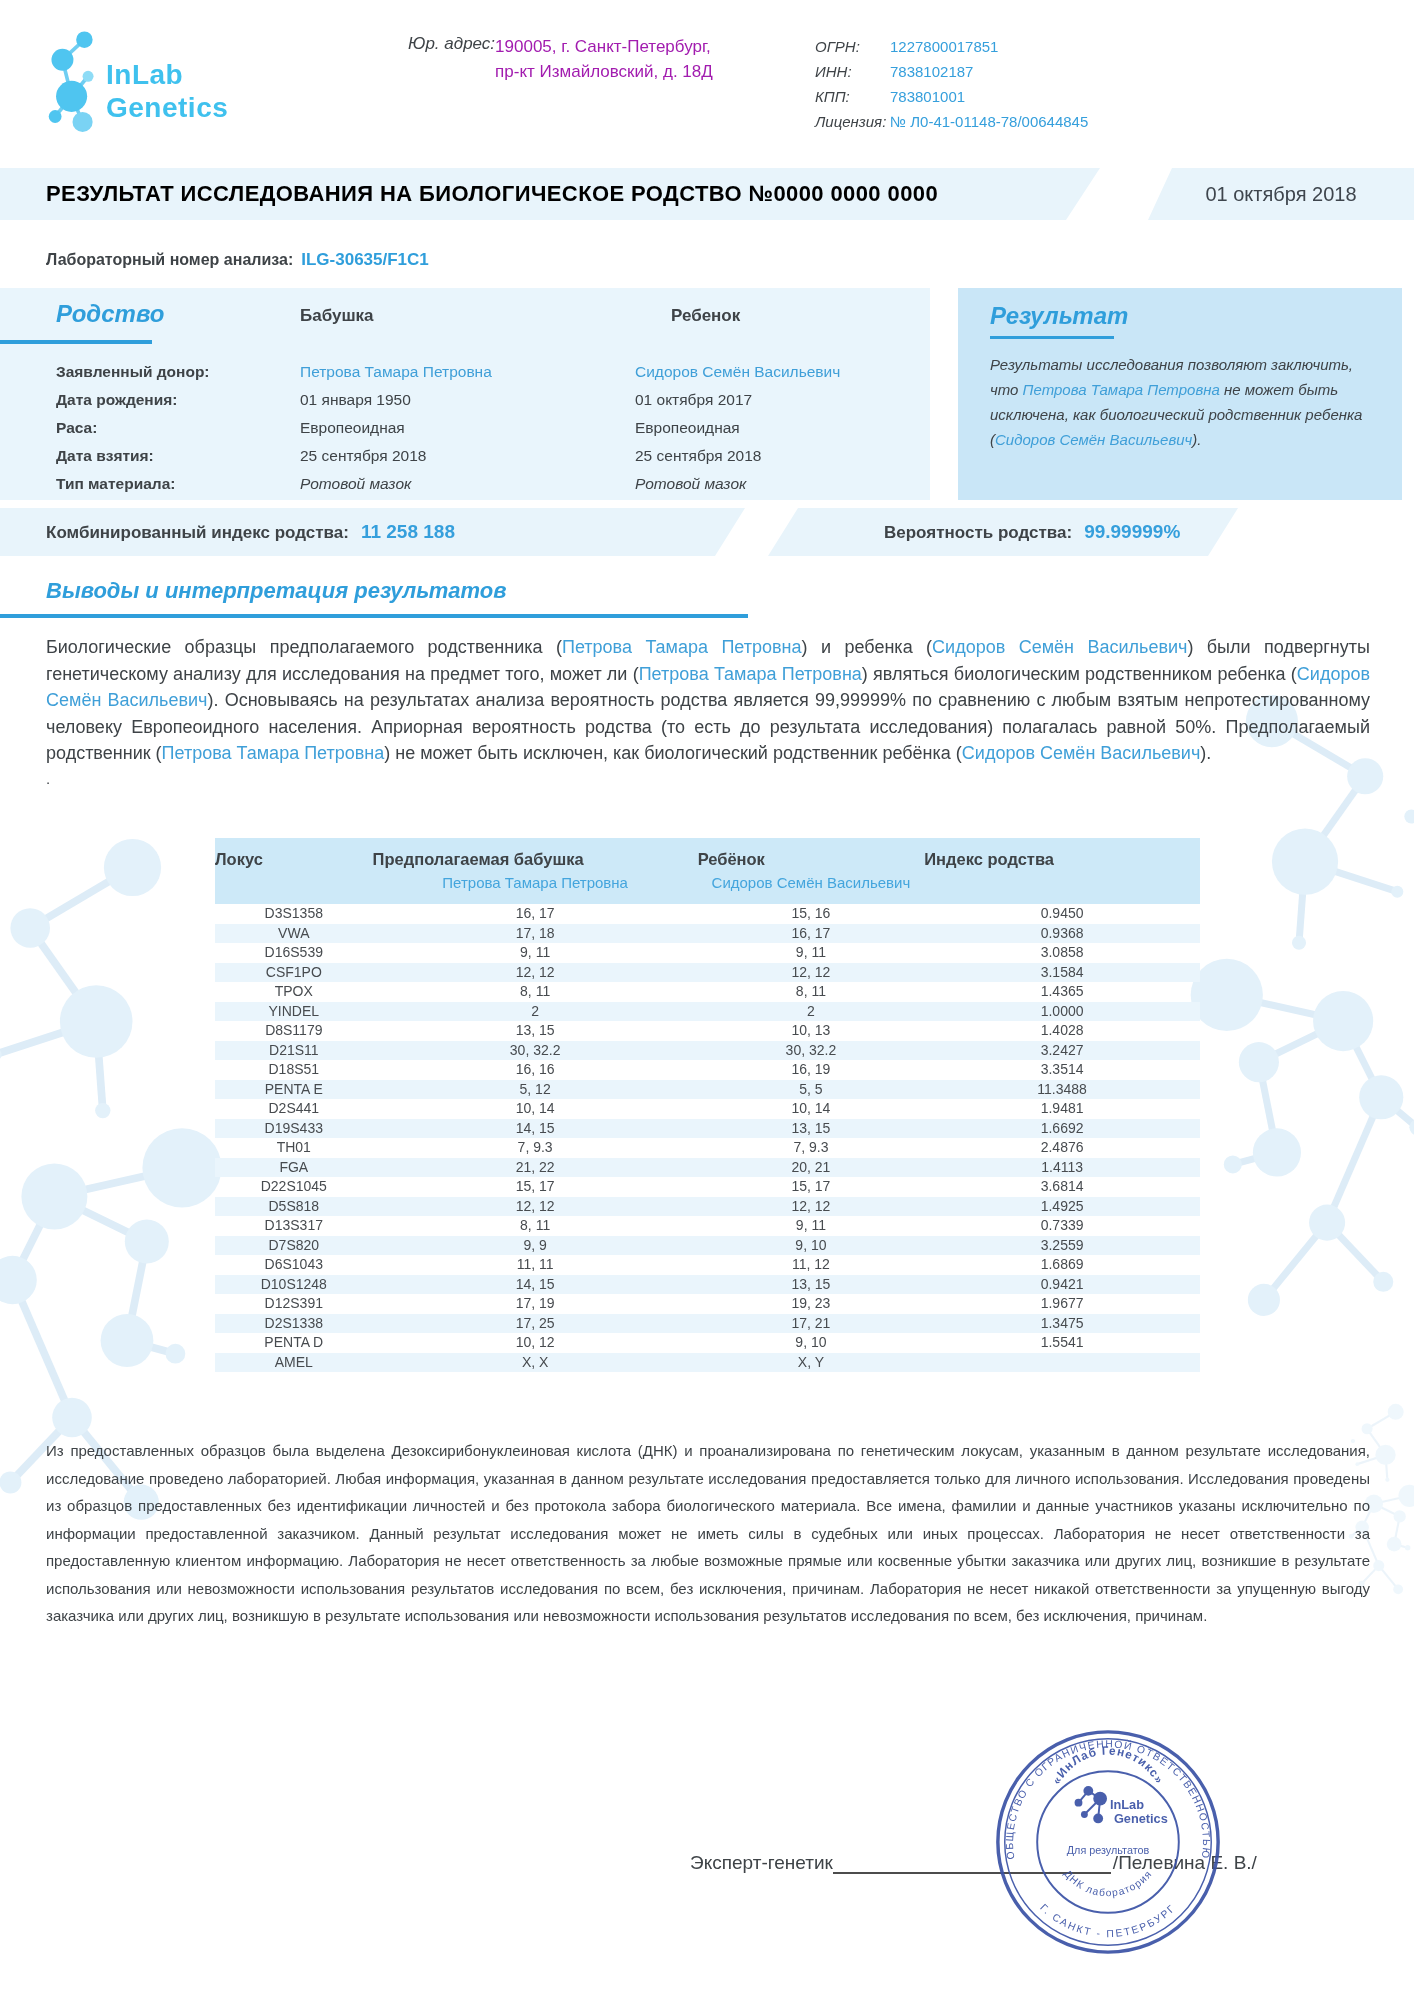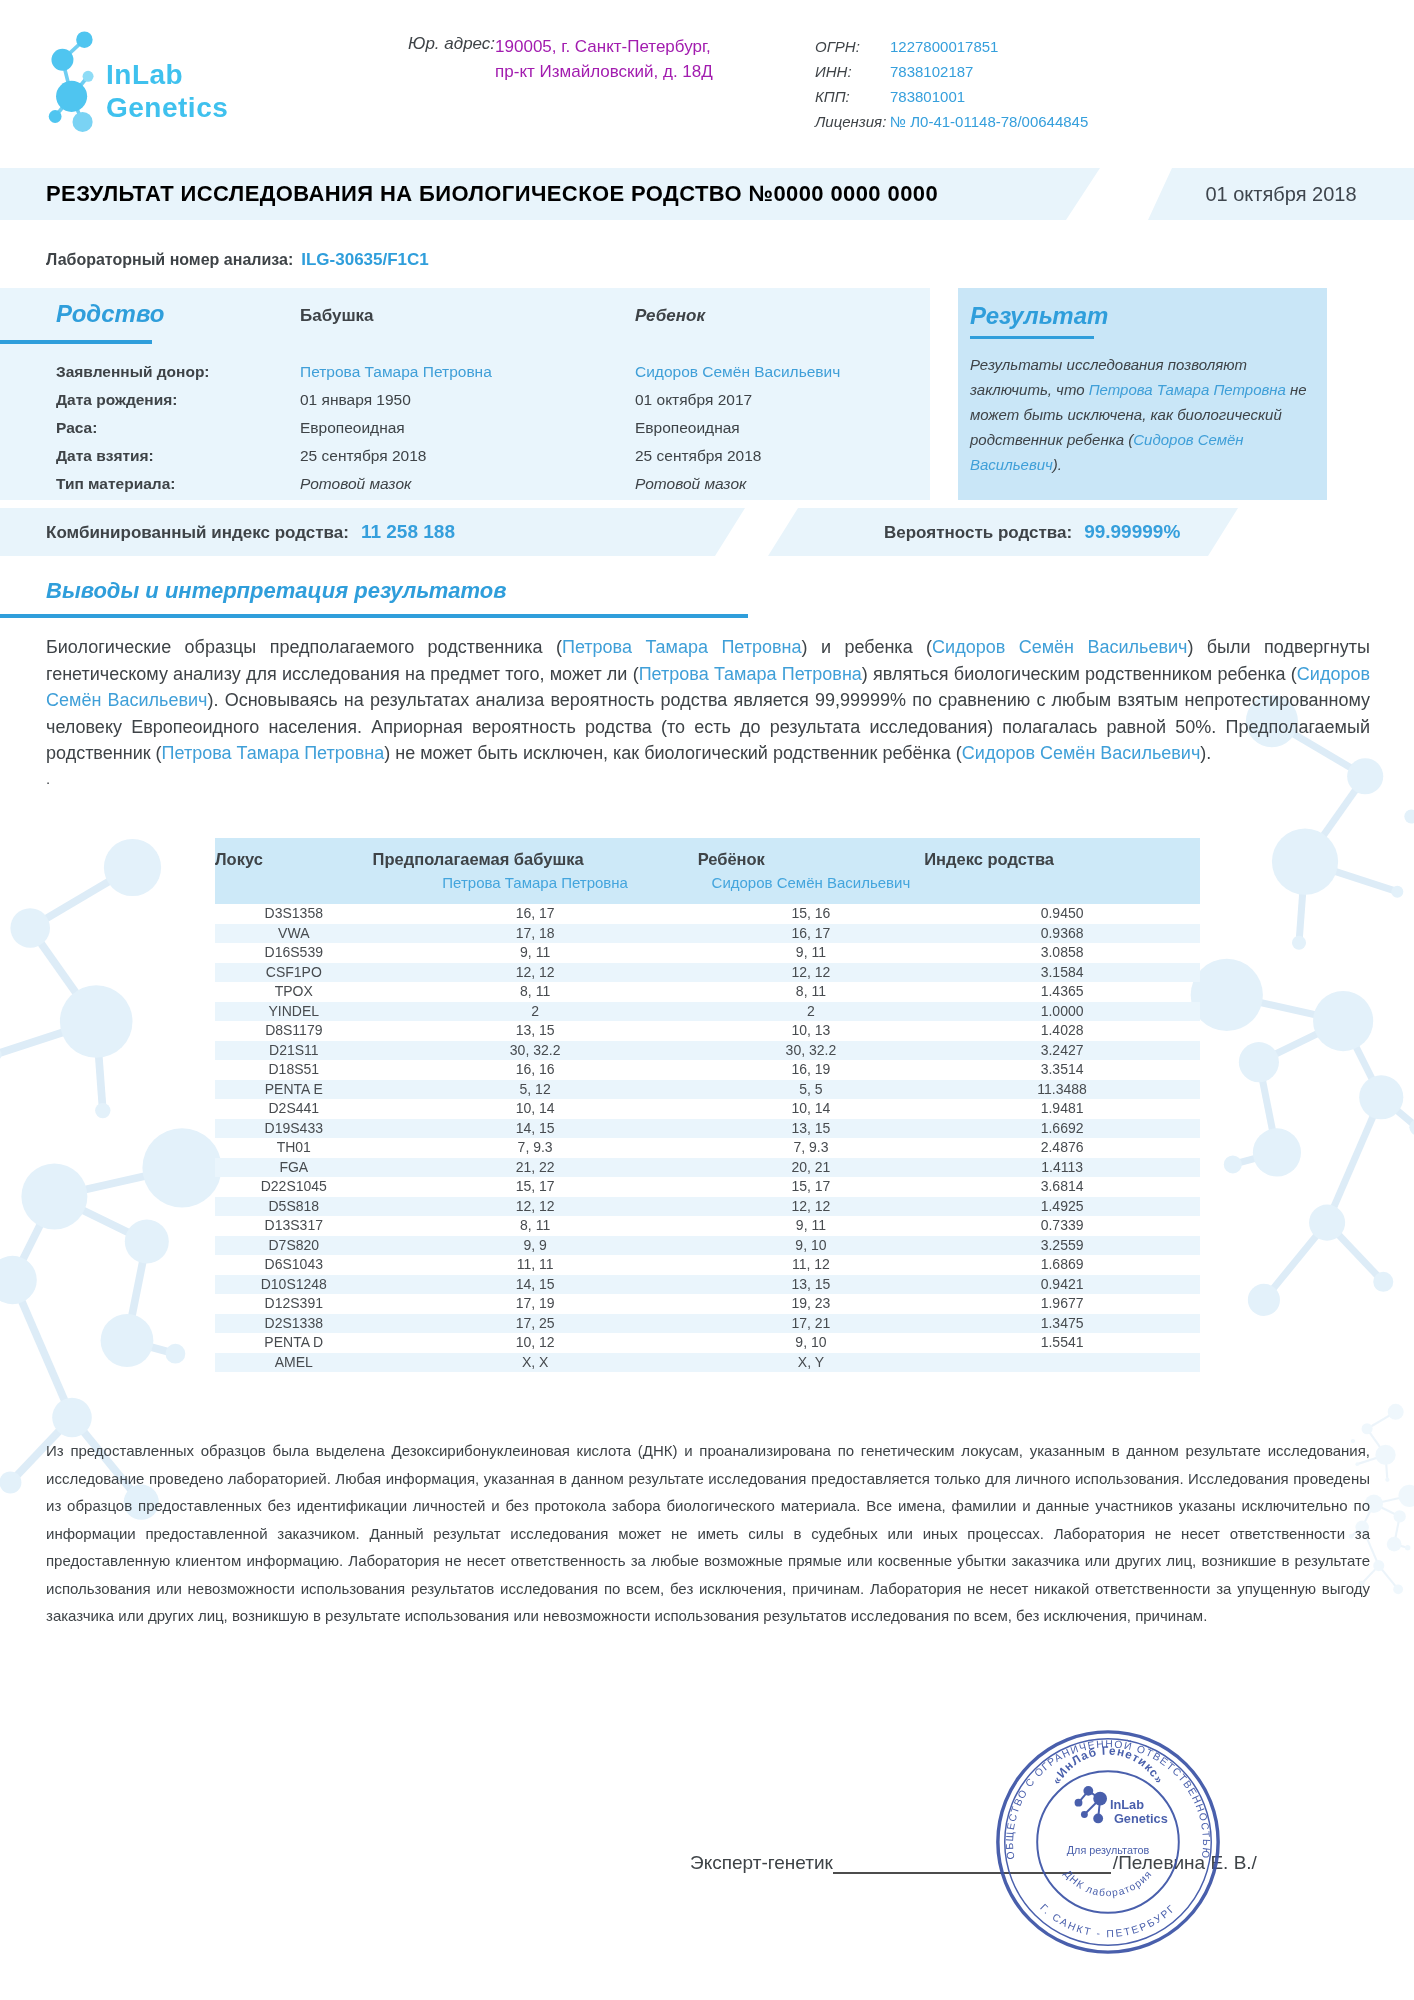--- a/index.html
+++ b/index.html
@@ -38,31 +38,31 @@
 
   .labnum { position:absolute; left:46px; top:250px; font-size:16px; font-weight:bold; z-index:1; }
   .labnum .val { color:#2f9edb; font-size:17px; margin-left:8px; }
 
   
   .kinship { position:absolute; left:0; top:288px; width:930px; height:212px; background:#e9f5fc; z-index:1; }
   .kinship h2 { position:absolute; left:56px; top:12px; font-size:24px; font-style:italic;
                 font-weight:bold; color:#2f9edb; }
   .k-underline { position:absolute; left:0; top:52px; width:152px; height:4px; background:#2f9edb; }
   .col-h { position:absolute; top:18px; font-size:17px; font-weight:bold; color:#3e4347; }
-  .c1 { left:300px; } .c2 { left:635px;font-style:italic; }
+  .c1 { left:300px; } .c2 { left:671px; }
   .k-rows { position:absolute; left:0; top:70px; width:100%; }
   .k-row { display:grid; grid-template-columns:244px 335px auto; padding-left:56px;
            font-size:15.5px; line-height:28px; }
   .k-row .k-lbl { font-weight:bold; }
   .k-row.name .v { color:#3f9fd8; }
   .k-row.mat .v { font-style:italic; }
 
   
-  .result { position:absolute; left:958px; top:288px; width:369px; height:212px; background:#c9e6f7;
-            padding:14px 12px; z-index:1; }
+  .result { position:absolute; left:958px; top:288px; width:444px; height:212px; background:#c9e6f7;
+            padding:14px 32px; z-index:1; }
   .result h2 { font-size:24px; font-style:italic; font-weight:bold; color:#2f9edb; }
   .r-underline { width:124px; height:3px; background:#2f9edb; margin-top:6px; }
   .result p { margin-top:13px; font-size:15px; line-height:25px; color:#3e4347;font-style:italic; }
   .blue-name { color:#3f9fd8; }
 
   
   .band { position:absolute; top:508px; height:48px; background:#e8f4fb; line-height:48px;
           z-index:1; white-space:nowrap; }
   .band1 { left:0; width:745px; padding-left:46px;
            clip-path:polygon(0 0,100% 0,calc(100% - 30px) 100%,0 100%); }

